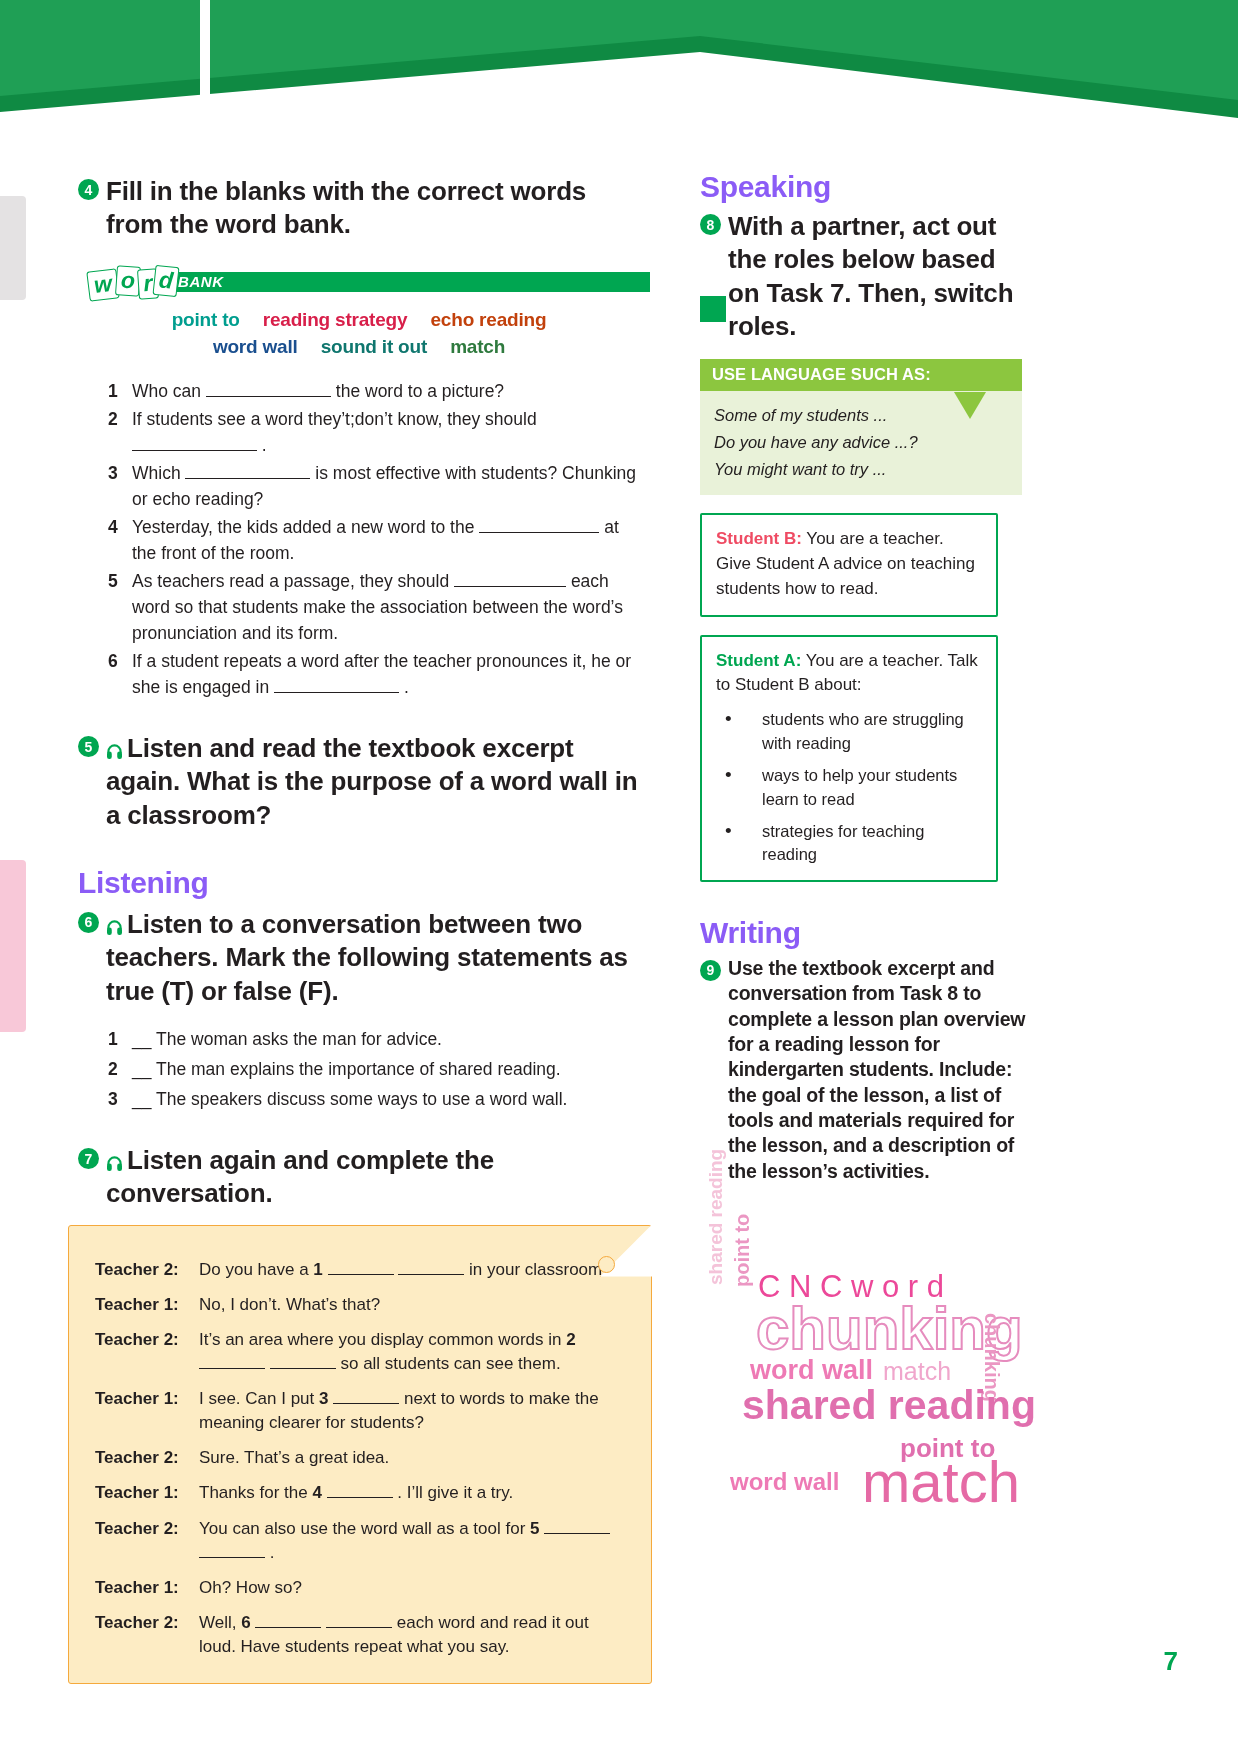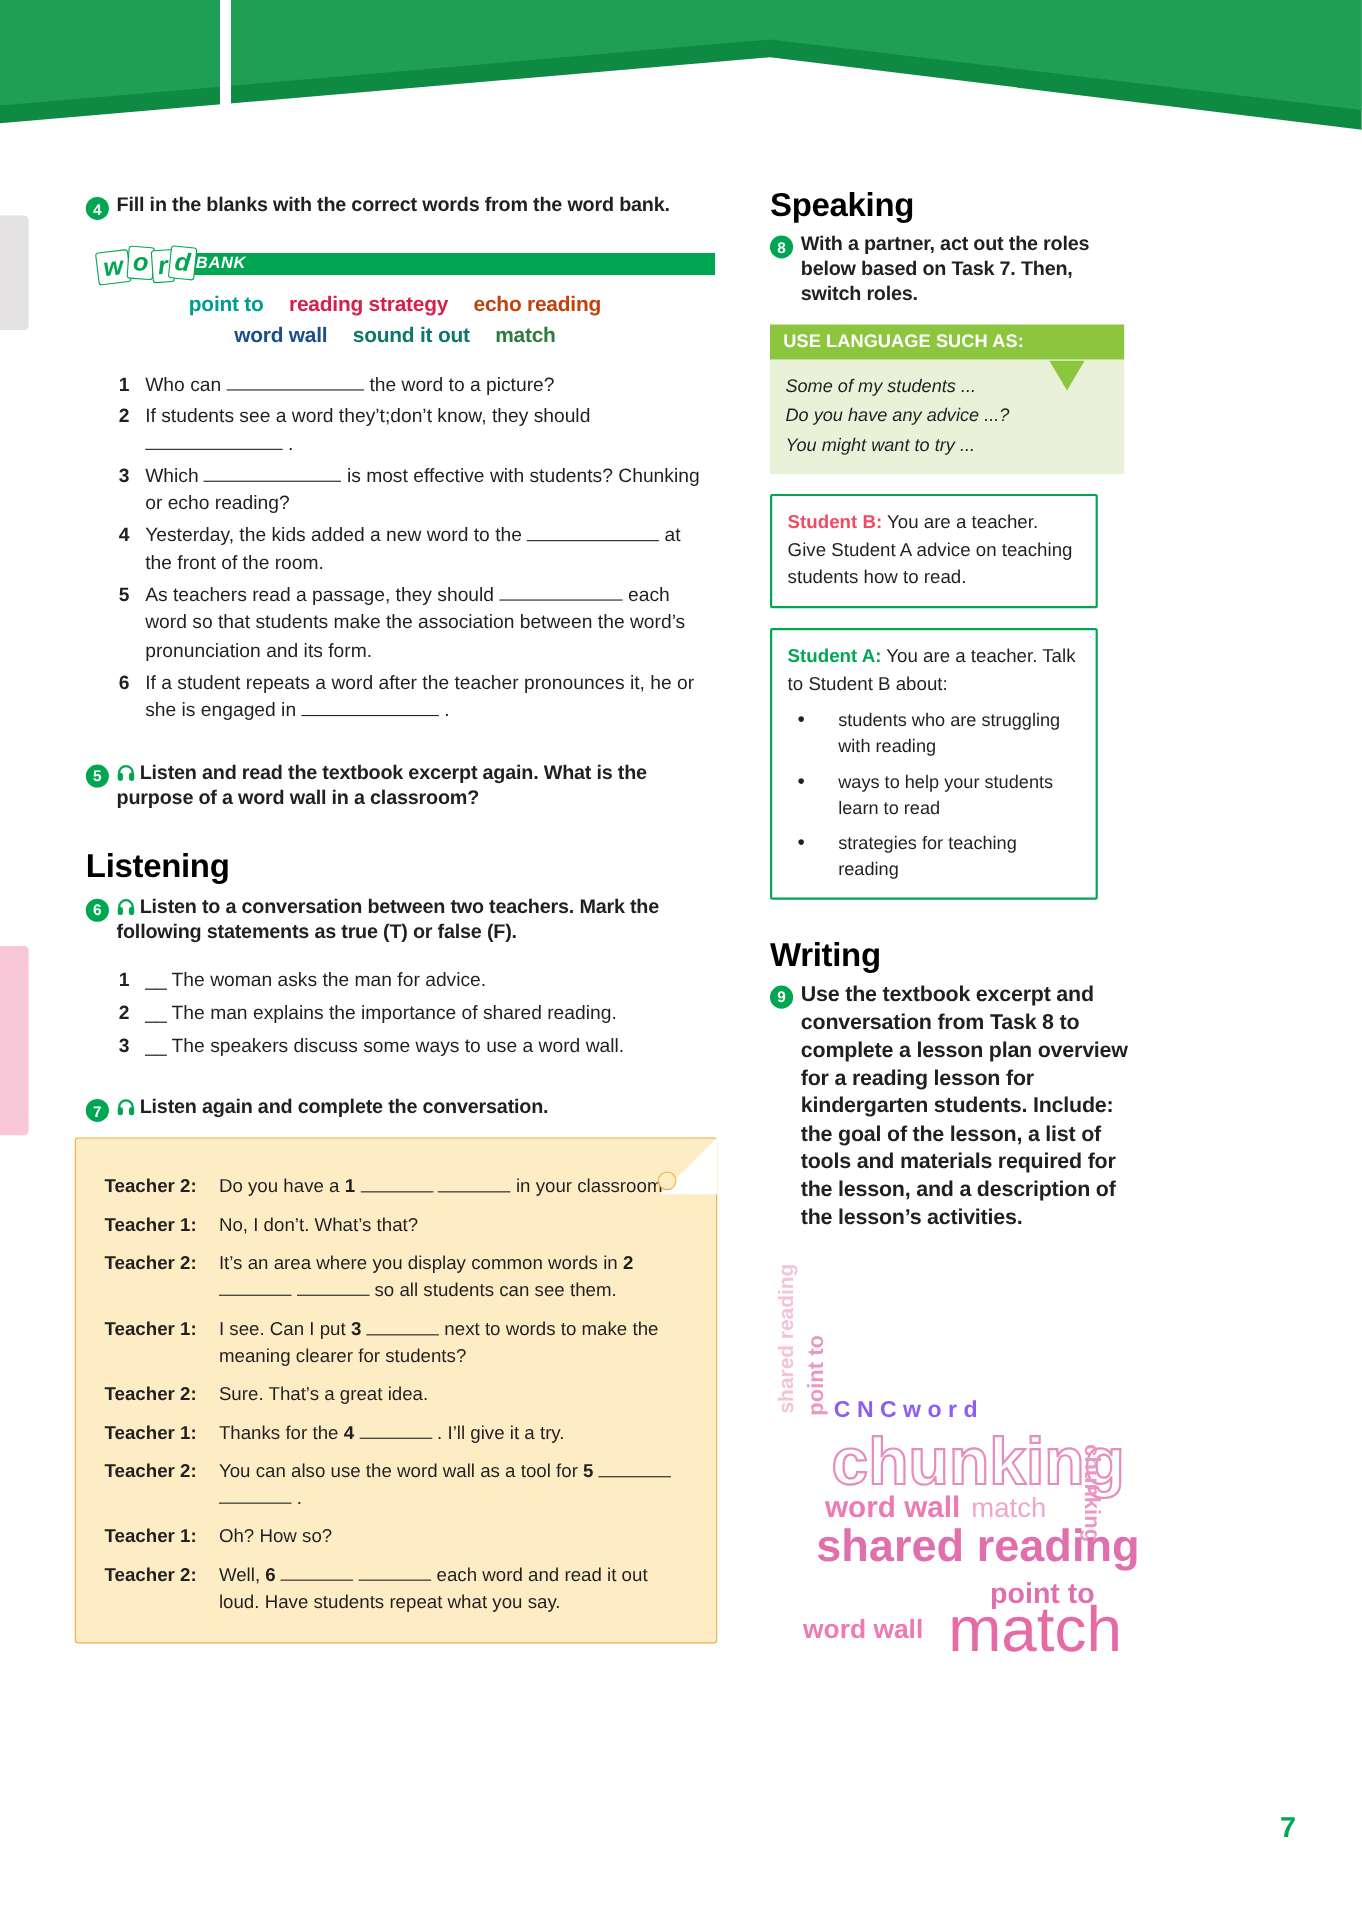--- a/index.html
+++ b/index.html
@@ -23,33 +23,33 @@
   .edge-tab.pink { top:860px; height:172px; background:#f8c8d8; border-radius:0 4px 4px 0;}
 
   
   #page { position:absolute; left:0; top:0; width:1238px; height:1750px; }
 
   .col-left  { position:absolute; left:78px;  top:175px; width:562px; }
   .col-right { position:absolute; left:700px; top:170px; width:330px; }
 
   
   .sec-title {
-    color:#000000; font-size:30px; font-weight:bold;
+    color:#8b5cf6; font-size:30px; font-weight:bold;
     letter-spacing:-0.3px; margin:0 0 6px 0;
   }
   .task-row { display:flex; align-items:flex-start; gap:7px; }
   .tnum {
     flex:0 0 auto;
     width:21px; height:21px; border-radius:50%;
     background:#00a651; color:#ffffff;
     font-size:14px; font-weight:bold;
     display:flex; align-items:center; justify-content:center;
     margin-top:4px;
   }
-  .tbody { font-size:18px; font-weight:bold; line-height:1.28; letter-spacing:-0.2px;}
+  .tbody { font-size:26px; font-weight:bold; line-height:1.28; letter-spacing:-0.2px;}
   .hp { display:inline-block; width:17px; height:15px; vertical-align:-2px; margin-right:4px;}
 
   
   .wb-wrap { position:relative; margin:22px 0 6px 8px; height:36px; }
   .wb-bar {
     position:absolute; left:84px; top:8px; width:480px; height:20px;
     background:#00a651;
   }
   .wb-bank {
     position:absolute; left:92px; top:9px;
@@ -375,21 +375,21 @@
     <div class="task-row wtask">
       <div class="tnum">9</div>
       <div class="tbody">Use the textbook excerpt and conversation from Task 8 to complete a lesson plan overview for a reading lesson for kindergarten students. Include: the goal of the lesson, a list of tools and materials required for the lesson, and a description of the lesson’s activities.</div>
     </div>
 
   </div>
 
   <div class="cloud">
       <span style="left: 6px; top: 20px; font-size: 19px; font-weight: bold; line-height: 1; color: rgb(244, 195, 217); transform: rotate(-90deg); transform-origin: left top;">shared reading</span>
       <span style="left: 32px; top: 22px; font-size: 20px; font-weight: bold; line-height: 1; color: rgb(235, 151, 195); transform: rotate(-90deg); transform-origin: left top;">point to</span>
-      <span style="left: 58px; top: 6px; font-size: 21px; font-weight: bold; line-height: 1; color: #8b5cf6;">C N C   w o r d</span>
+      <span style="left: 58px; top: 6px; font-size: 31px; font-weight: normal; line-height: 1; color: #ec4899;">C N C   w o r d</span>
       <span style="left: 56px; top: 34px; font-size: 60px; font-weight: bold; line-height: 1; color: transparent; -webkit-text-stroke: 2px rgb(230, 140, 190);">chunking</span>
       <span style="left: 50px; top: 92px; font-size: 27px; font-weight: bold; line-height: 1; color: rgb(238, 122, 181);">word wall</span>
       <span style="left: 183px; top: 94px; font-size: 25px; font-weight: normal; line-height: 1; color: rgb(240, 166, 204);">match</span>
       <span style="left: 302px; top: 48px; font-size: 20px; font-weight: bold; line-height: 1; color: rgb(235, 151, 195); transform: rotate(90deg); transform-origin: left top;">chunking</span>
       <span style="left: 42px; top: 120px; font-size: 41px; font-weight: bold; line-height: 1; color: rgb(224, 111, 174);">shared reading</span>
       <span style="left: 200px; top: 170px; font-size: 26px; font-weight: bold; line-height: 1; color: rgb(224, 111, 174);">point to</span>
       <span style="left: 30px; top: 205px; font-size: 24px; font-weight: bold; line-height: 1; color: rgb(238, 122, 181);">word wall</span>
       <span style="left: 162px; top: 188px; font-size: 58px; font-weight: normal; line-height: 1; color: rgb(229, 106, 165);">match</span>
     </div>
 

